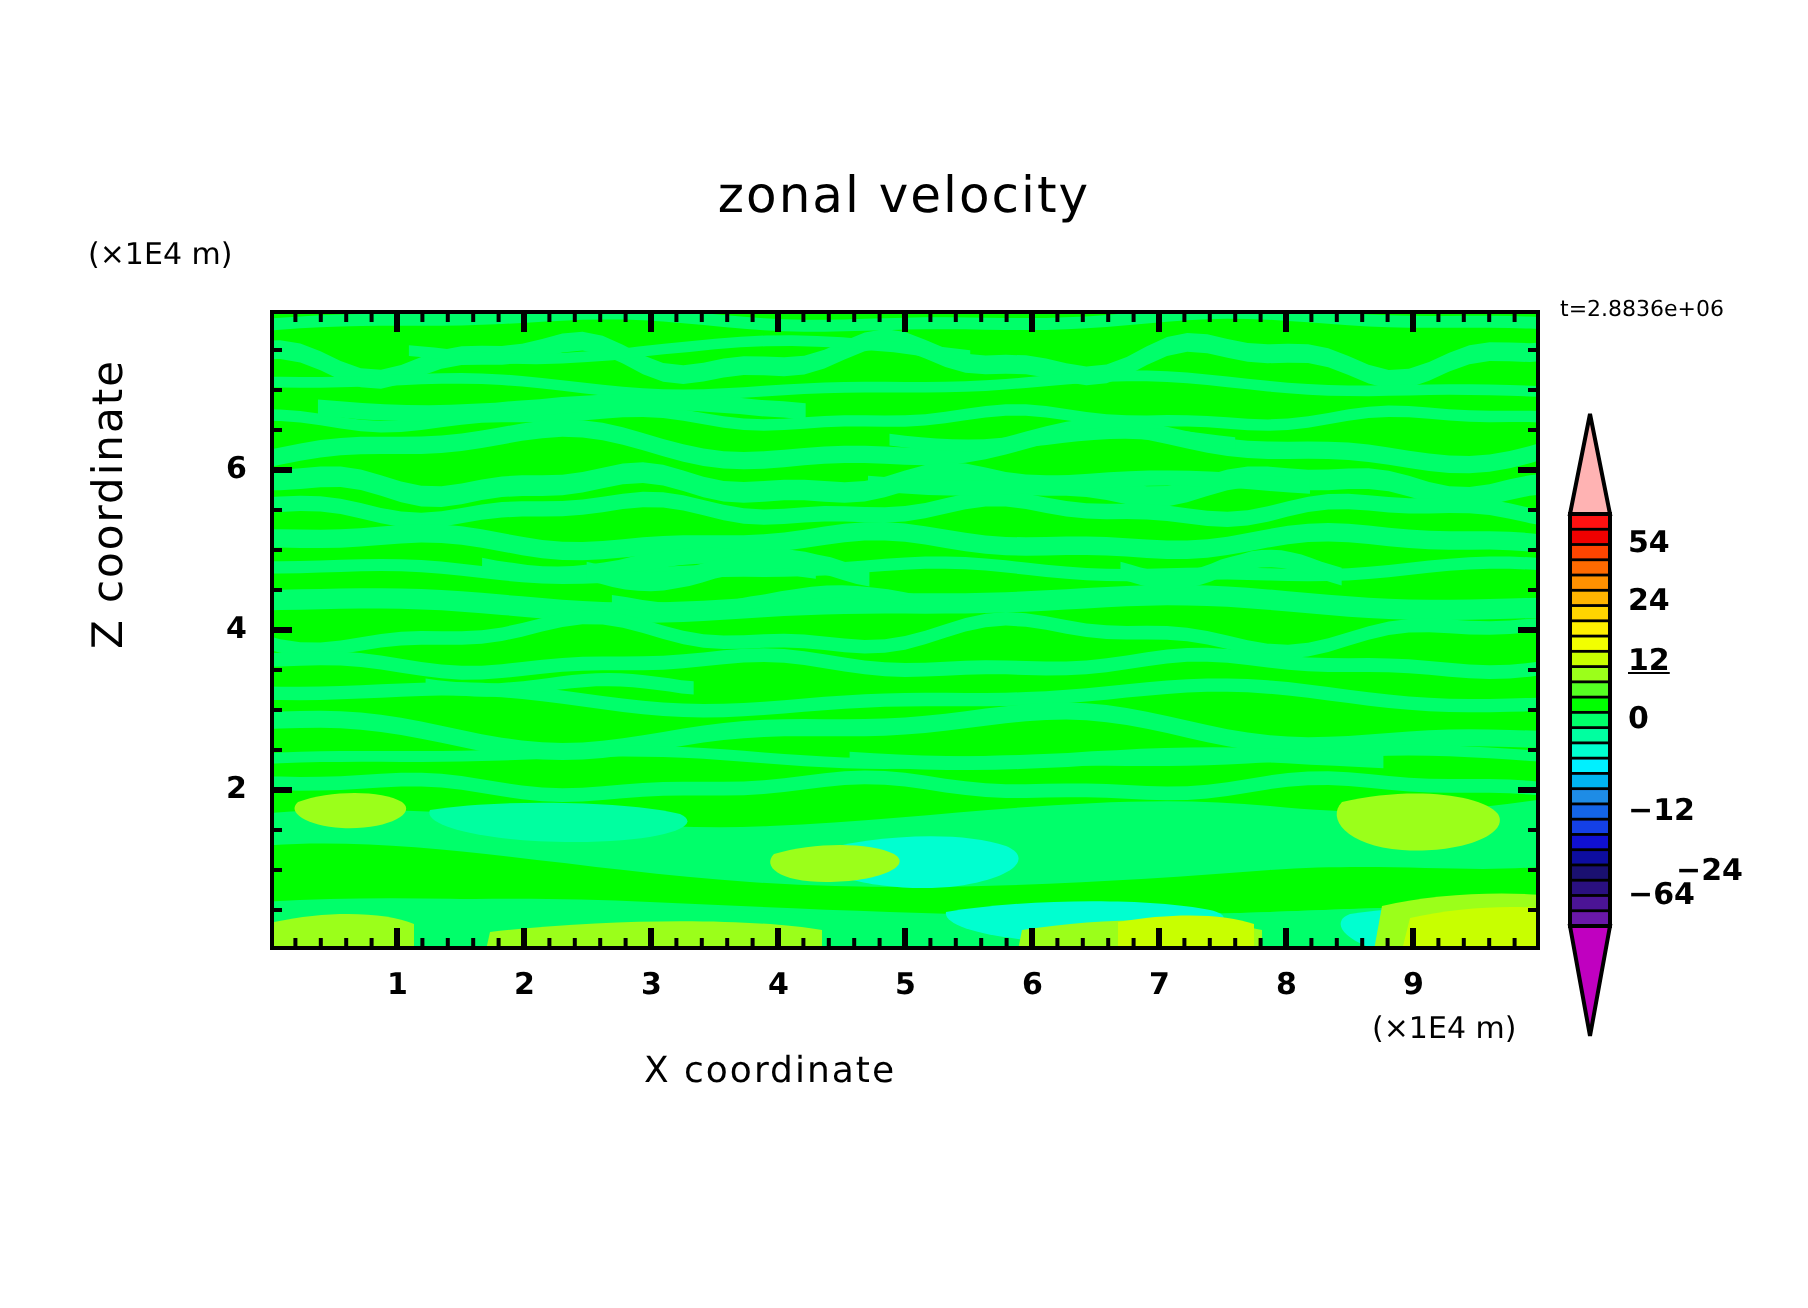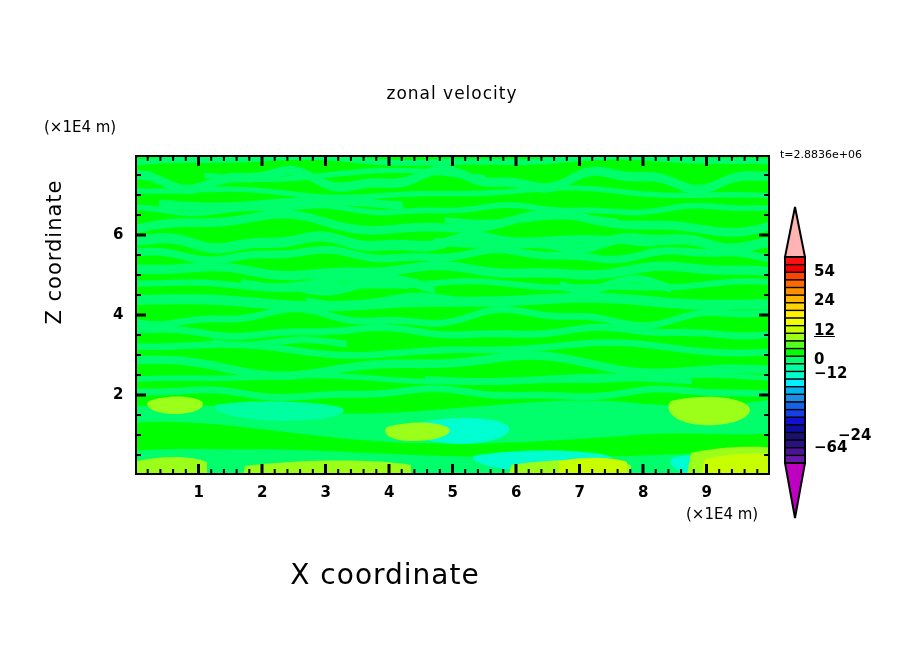--- a/index.html
+++ b/index.html
@@ -3,32 +3,32 @@
 <meta charset="utf-8">
 <style>
   html,body{margin:0;padding:0;background:#ffffff;}
   body{width:904px;height:654px;position:relative;overflow:hidden;
        font-family:"DejaVu Sans",sans-serif;color:#000;}
 
   .lbl{position:absolute;white-space:nowrap;}
 
   #plot-title{
     left:0;right:0;top:83px;text-align:center;
-    font-size:17px;letter-spacing:1px;font-weight:400;
+    font-size:25px;letter-spacing:1px;font-weight:400;
   }
   
   #plot-title,#x-axis-title,#z-axis-title,#y-unit-label,#x-unit-label,#time-annotation{
     font-family:"DejaVu Sans",sans-serif;
   }
 
   #y-unit-label{left:44px;top:118px;font-size:15px;}
   #x-unit-label{left:686px;top:505px;font-size:15px;}
   #time-annotation{left:780px;top:148px;font-size:11px;}
 
-  #x-axis-title{left:0;right:134px;top:525px;text-align:center;font-size:28px;letter-spacing:1px;margin-top:33px;}
+  #x-axis-title{left:0;right:134px;top:525px;text-align:center;font-size:18px;letter-spacing:1px;}
 
   #z-axis-title{
     left:-36px;top:240px;width:180px;text-align:center;font-size:21px;letter-spacing:1px;
     transform:rotate(-90deg);transform-origin:center center;
   }
 
   #plot-frame{position:absolute;left:135px;top:155px;width:635px;height:320px;}
   #plot-frame svg{display:block;}
 
   .tick-label{position:absolute;font-size:15px;font-weight:bold;}
@@ -290,15 +290,15 @@
 <div class="tick-label" style="left: 574.5px; top: 483px;">7</div>
 <div class="tick-label" style="left: 638px; top: 483px;">8</div>
 <div class="tick-label" style="left: 701.5px; top: 483px;">9</div>
 <div class="tick-label" style="left: 113px; top: 385px;">2</div>
 <div class="tick-label" style="left: 113px; top: 305px;">4</div>
 <div class="tick-label" style="left: 113px; top: 225px;">6</div>
 <div class="cb-tick-label" style="top: 261.714px;">54</div>
 <div class="cb-tick-label" style="top: 291.143px;">24</div>
 <div class="cb-tick-label" style="top: 320.571px; text-decoration: underline;">12</div>
 <div class="cb-tick-label" style="top: 350px;">0</div>
-<div class="cb-tick-label" style="top: 364px;">−12</div>
+<div class="cb-tick-label" style="top: 396px;">−12</div>
 <div class="cb-tick-label" style="top: 426px; margin-left: 24px;">−24</div>
 <div class="cb-tick-label" style="top: 438.286px;">−64</div>
 
 </body></html>

